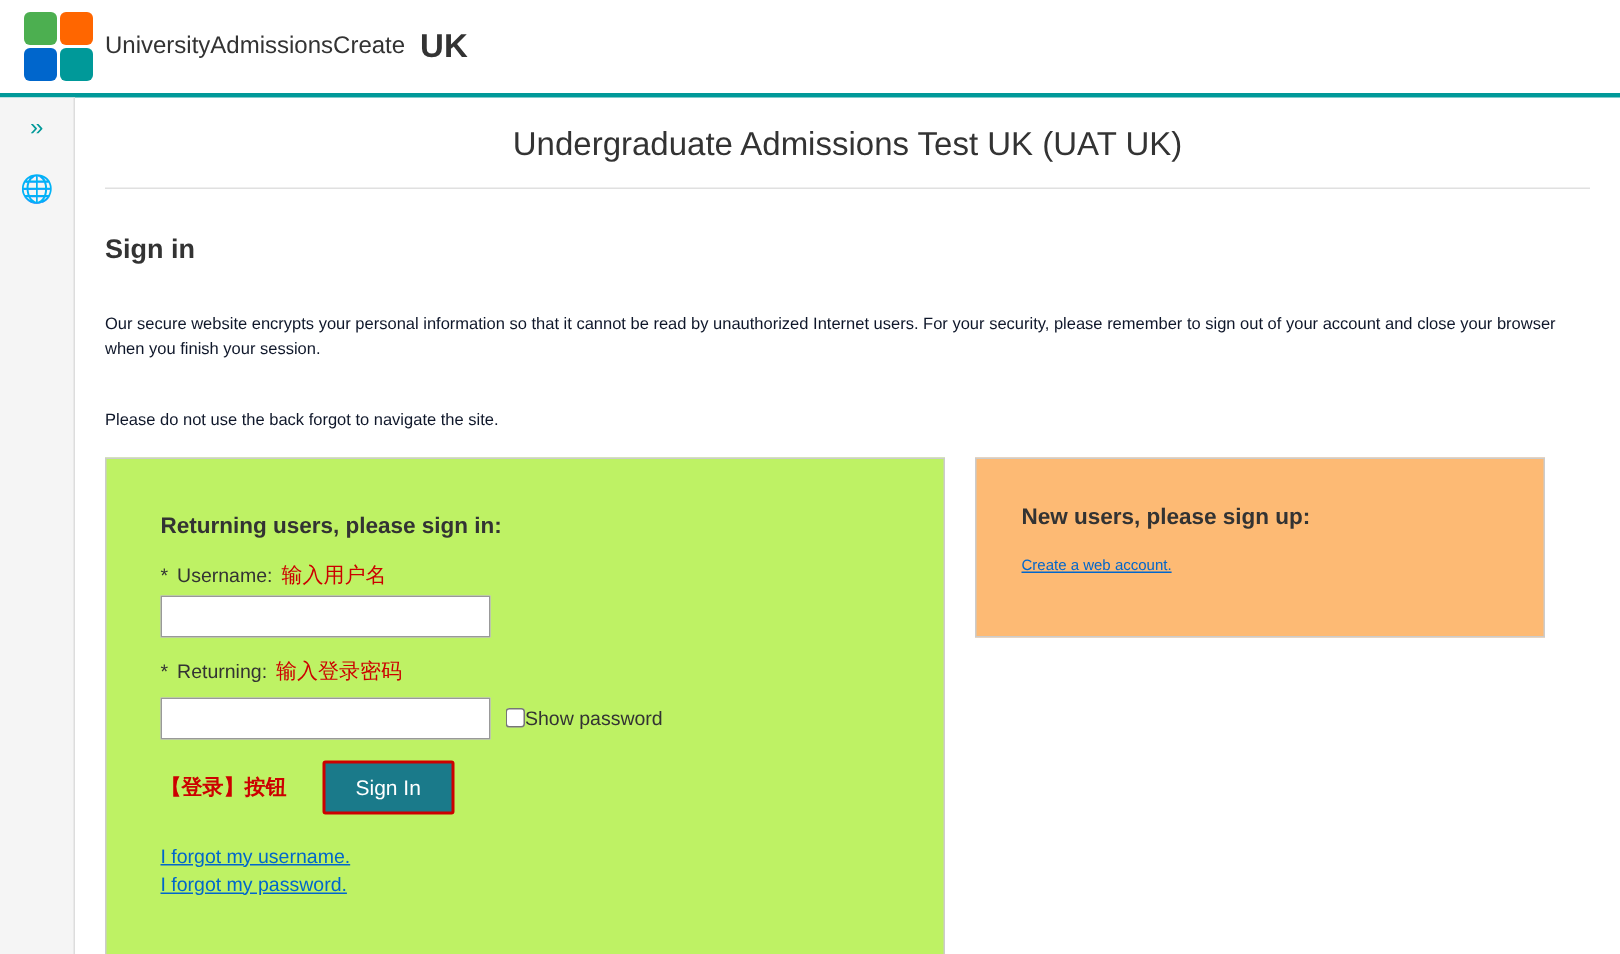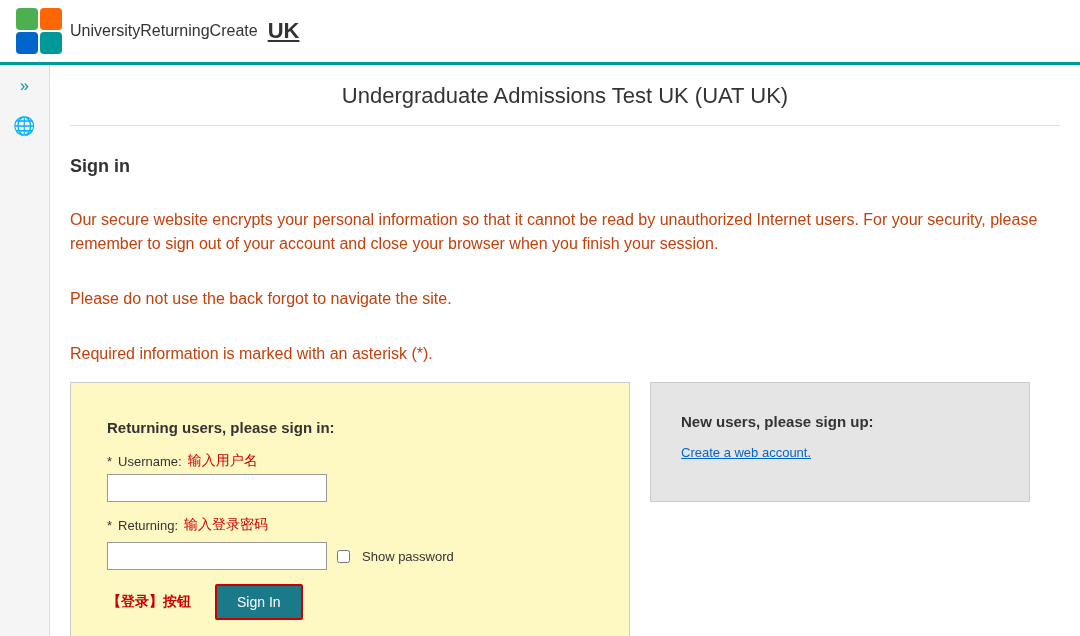--- a/index.html
+++ b/index.html
@@ -36,21 +36,20 @@
       flex-direction: row;
       font-size: 16px;
       line-height: 1.3;
       color: #333;
     }
     .logo-uk {
       font-size: 22px;
       font-weight: bold;
       color: #333;
       margin-left: 2px;
-      text-decoration: underline;
     }
 
     
     .page-wrapper {
       display: flex;
       min-height: calc(100vh - 60px);
     }
     .sidebar {
       width: 50px;
       background: #f5f5f5;
@@ -94,41 +93,41 @@
     .signin-section {
       padding: 10px 0;
     }
     .signin-section h2 {
       font-size: 18px;
       font-weight: bold;
       margin-bottom: 12px;
       color: #333;
     }
     .info-text {
-      font-size: 16px;
+      font-size: 11px;
       line-height: 1.5;
-      color: #c2410c;
+      color: #0f172a;
       margin-bottom: 8px;
       margin-top: 31px;
     }
 
     
     .two-col {
       display: flex;
       gap: 20px;
       margin-top: 16px;
       align-items: flex-start;
     }
 
     
     .returning-box {
       border: 1px solid #ccc;
       padding: 36px;
       flex: 0 0 560px;
-      background: #fef9c3;
+      background: #bef264;
     }
     .returning-box h3 {
       font-size: 15px;
       font-weight: bold;
       margin-bottom: 16px;
       color: #333;
     }
     .form-row {
       margin-bottom: 14px;
     }
@@ -161,21 +160,21 @@
     }
     .password-row {
       display: flex;
       align-items: center;
       gap: 10px;
       margin-top: 4px;
     }
     .show-password-label {
       display: flex;
       align-items: center;
-      gap: 12px;
+      gap: 0;
       font-size: 13px;
       cursor: pointer;
     }
     .signin-action-row {
       display: flex;
       align-items: center;
       gap: 24px;
       margin-top: 10px;
       margin-bottom: 20px;
     }
@@ -203,49 +202,49 @@
       text-decoration: underline;
       margin-bottom: 4px;
       cursor: pointer;
     }
 
     
     .new-users-box {
       border: 1px solid #ccc;
       padding: 30px;
       flex: 0 0 380px;
-      background: #e5e5e5;
+      background: #fdba74;
       min-height: 120px;
     }
     .new-users-box h3 {
       font-size: 15px;
       font-weight: bold;
       margin-bottom: 14px;
       color: #333;
     }
     .new-users-box a {
       color: #0066cc;
-      font-size: 13px;
+      font-size: 10px;
       cursor: pointer;
     }
   </style>
 </head>
 <body>
 
 <header class="header">
   <div class="logo-container">
     <div class="logo-squares">
       <div class="logo-sq sq-green"></div>
       <div class="logo-sq sq-orange"></div>
       <div class="logo-sq sq-blue"></div>
       <div class="logo-sq sq-teal"></div>
     </div>
     <div class="logo-text">
       <span>University</span>
-      <span>Returning</span>
+      <span>Admissions</span>
       <span>Create</span>
     </div>
     <span class="logo-uk">UK</span>
   </div>
 </header>
 
 <div class="page-wrapper">
 
   <nav class="sidebar">
     <span class="sidebar-chevron">»</span>
@@ -255,21 +254,20 @@
   <main class="main-content">
 
     <div class="page-title-bar">
       <h1>Undergraduate Admissions Test UK (UAT UK)</h1>
     </div>
 
     <section class="signin-section">
       <h2>Sign in</h2>
       <p class="info-text">Our secure website encrypts your personal information so that it cannot be read by unauthorized Internet users. For your security, please remember to sign out of your account and close your browser when you finish your session.</p>
       <p class="info-text">Please do not use the back forgot to navigate the site.</p>
-      <p class="info-text">Required information is marked with an asterisk (*).</p>
 
       <div class="two-col">
 
         <div class="returning-box">
           <h3>Returning users, please sign in:</h3>
 
           <div class="form-row">
             <div class="form-label">
               <span class="required-star">*</span>
               <span class="label-text">Username:</span>
@@ -292,20 +290,21 @@
               </label>
             </div>
           </div>
 
           <div class="signin-action-row">
             <span class="annotation-login">【登录】按钮</span>
             <button class="sign-in-btn">Sign In</button>
           </div>
 
           <div class="forgot-links">
+            <a href="#">I forgot my username.</a>
             <a href="#">I forgot my password.</a>
           </div>
         </div>
 
         <div class="new-users-box">
           <h3>New users, please sign up:</h3>
           <a href="#">Create a web account.</a>
         </div>
       </div>
     </section>

